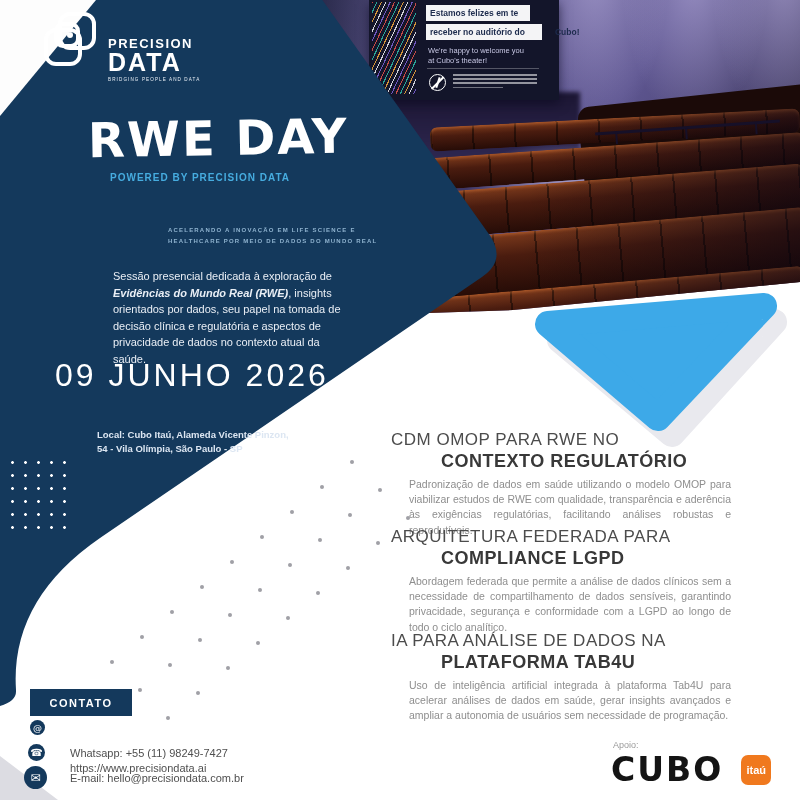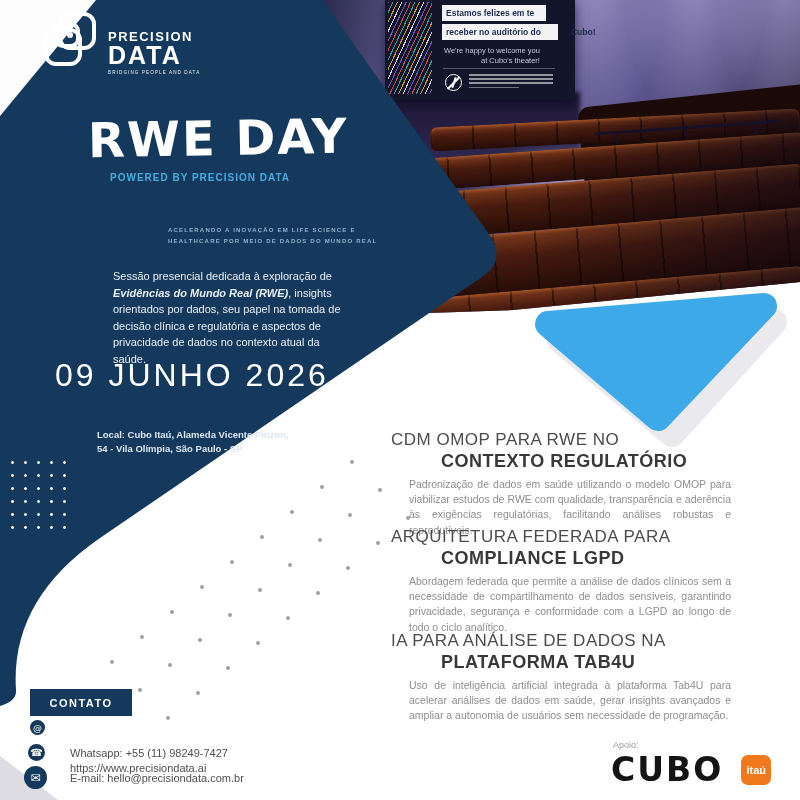--- a/index.html
+++ b/index.html
@@ -15,22 +15,22 @@
          background:radial-gradient(ellipse at 50% 0%,rgba(200,190,235,.55),rgba(200,190,235,0) 70%); }
   .beam.b1{ left:240px; } .beam.b2{ left:340px; } .beam.b3{ left:430px; }
   .photo-leftdark{ position:absolute; left:0; top:0; width:140px; height:318px;
          background:linear-gradient(90deg,#171b36 0%,rgba(23,27,54,0) 85%); }
   .stage{ position:absolute; left:70px; top:92px; width:230px; height:120px;
          background:linear-gradient(180deg,#1c1633 0%,#2e2750 55%,#4a4274 100%); filter:blur(2px); }
   .floorlight{ position:absolute; left:180px; top:140px; width:220px; height:90px;
          background:radial-gradient(ellipse,#a79ecf 0%,rgba(167,158,207,0) 68%); }
 
   
-  .screen{ position:absolute; left:105px; top:0; width:190px; height:100px; background:#13152a;
-           box-shadow:0 4px 10px rgba(10,8,30,.6);text-align:right; }
+  .screen{ position:absolute; left:89px; top:0; width:190px; height:100px; background:#13152a;
+           box-shadow:0 4px 10px rgba(10,8,30,.6); }
   .waves{ position:absolute; left:3px; top:2px; width:44px; height:92px; opacity:.9;
           background:repeating-linear-gradient(115deg,#d8504a 0 1px,rgba(0,0,0,0) 1px 4px,
             #2db5a3 4px 5px,rgba(0,0,0,0) 5px 8px,#e8a23c 8px 9px,rgba(0,0,0,0) 9px 12px,
             #e8e8ee 12px 13px,rgba(0,0,0,0) 13px 16px,#7a5fd0 16px 17px,rgba(0,0,0,0) 17px 20px); }
   .msgbox{ position:absolute; left:57px; width:116px; height:16px; background:#f4f4f6;
            display:flex; align-items:center; padding-left:4px;
            font-size:8.5px; font-weight:bold; color:#1d2b4d; white-space:nowrap; }
   .msgbox.m1{ top:5px; width:104px; }
   .msgbox.m2{ top:24px;gap:30px; }
   .screen-en{ position:absolute; left:59px; top:46px; font-size:7.5px; line-height:1.35;
@@ -69,21 +69,21 @@
   .corner-white{ position:absolute; left:0; top:0; width:96px; height:116px;
                  background:#fdfdfd; clip-path:polygon(0 0,100% 0,0 100%); }
   .corner-gray{ position:absolute; left:0; top:756px; width:58px; height:44px;
                 background:#dcdce2; clip-path:polygon(0 0,100% 100%,0 100%); }
   .dots-white{ position:absolute; left:6px; top:456px; width:62px; height:76px;
                background-image:radial-gradient(#ffffff 1.3px, rgba(255,255,255,0) 1.5px);
                background-size:13px 13px; }
 
   
   .logo{ position:absolute; left:40px; top:8px; display:flex; }
-  .logo-text{ margin-left:6px; margin-top:21px; color:#fff; }
+  .logo-text{ margin-left:6px; margin-top:28px; color:#fff; }
   .logo-name1{ font-size:13px; font-weight:bold; letter-spacing:1.5px; }
   .logo-name2{ font-size:25px; font-weight:bold; letter-spacing:2px; line-height:.95; }
   .logo-tag{ font-size:4.6px; letter-spacing:1.1px; margin-top:2px; color:#e8eef5; }
 
   .hero-title{ position:absolute; left:88px; top:110px; color:#fff; font-size:48px; font-weight:bold;
                letter-spacing:2px; font-family:"DejaVu Sans",sans-serif; transform:rotate(-1deg); }
   .hero-sub{ position:absolute; left:110px; top:172px; color:#46ACDF; font-size:10px; font-weight:bold;
              letter-spacing:1px; }
   .micro{ position:absolute; left:168px; top:225px; color:#8fb3cf; font-size:6px; font-weight:bold;
           letter-spacing:1.2px; line-height:1.8; }

